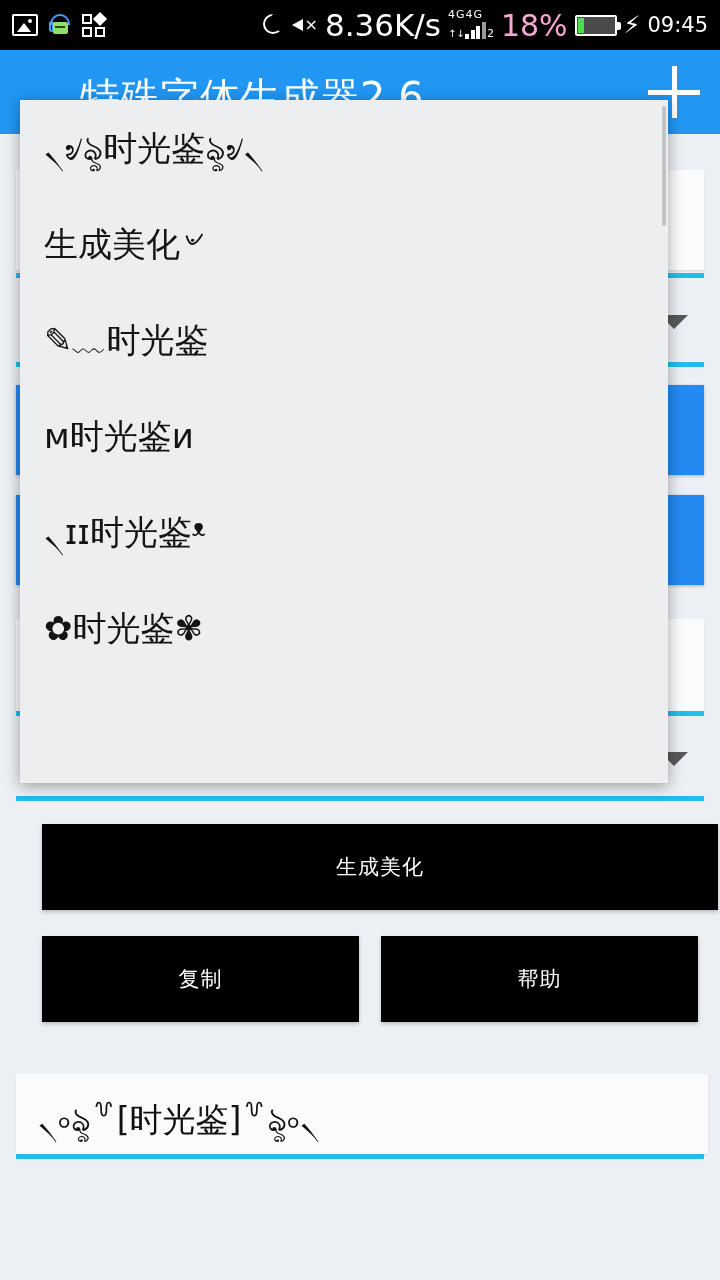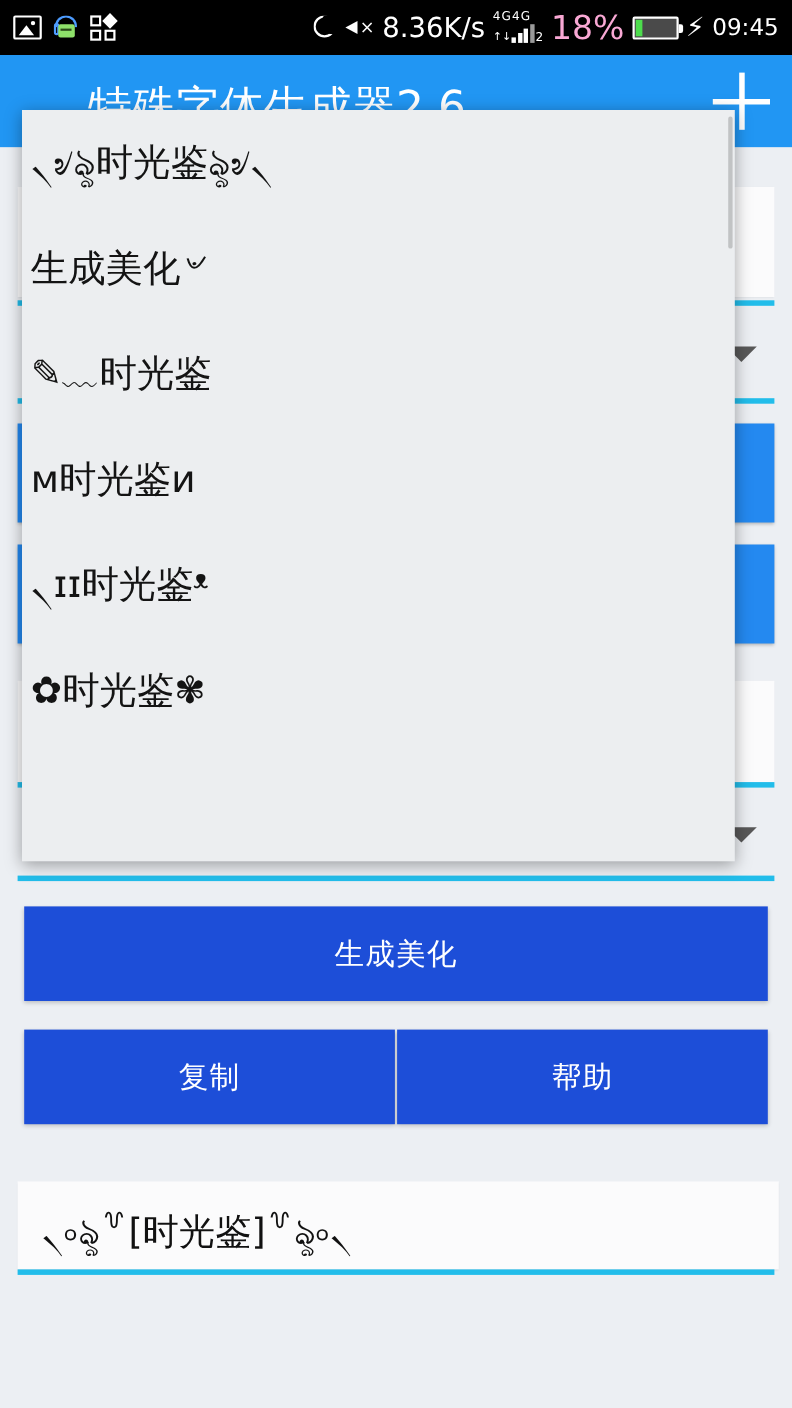--- a/index.html
+++ b/index.html
@@ -35,21 +35,21 @@
     padding-left: 12px;
   }
   .sb-right {
     margin-left: auto;
     display: flex;
     align-items: center;
     gap: 7px;
     padding-right: 12px;
   }
   .sb-text {
-    font-size: 25px;
+    font-size: 31px;
     letter-spacing: 0px;
     color: #fff;
     font-family: "DejaVu Sans", "Liberation Sans", sans-serif;
     white-space: nowrap;
   }
   .sb-time {
     font-size: 21px;
     color: #fff;
     white-space: nowrap;
   }
@@ -297,28 +297,29 @@
   }
   .bg-btn {
     position: absolute;
     background: #2489f0;
     box-shadow: 0 1px 3px rgba(0,0,0,.25);
   }
 
   
   .act-btn {
     position: absolute;
-    background: #1d4ed8;
+    background: #000000;
     color: #fff;
     display: flex;
     align-items: center;
     justify-content: center;
-    font-size: 27px;
+    font-size: 21px;
     box-shadow: 0 2px 4px rgba(0,0,0,.22);
     letter-spacing: 1px;
+    margin-left: 20px;
   }
   #btn-generate {
     left: 22px; top: 824px;
     width: 676px; height: 86px;
   }
   .trio {
     position: absolute;
     left: 22px; top: 936px;
     width: 676px; height: 86px;
     display: flex;
@@ -366,21 +367,21 @@
   #dialog-list {
     position: absolute;
     left: 0; top: 0;
     width: 648px; height: 683px;
     overflow: hidden;
   }
   .dlg-item {
     height: 96px;
     display: flex;
     align-items: center;
-    padding-left: 8px;
+    padding-left: 24px;
     box-sizing: border-box;
   }
   .dlg-item .sample {
     font-size: 34px;
     line-height: 40px;
     color: #141414;
     white-space: nowrap;
     font-family: "DejaVu Sans", "Liberation Sans", sans-serif;
   }
   .dlg-scrollbar {

